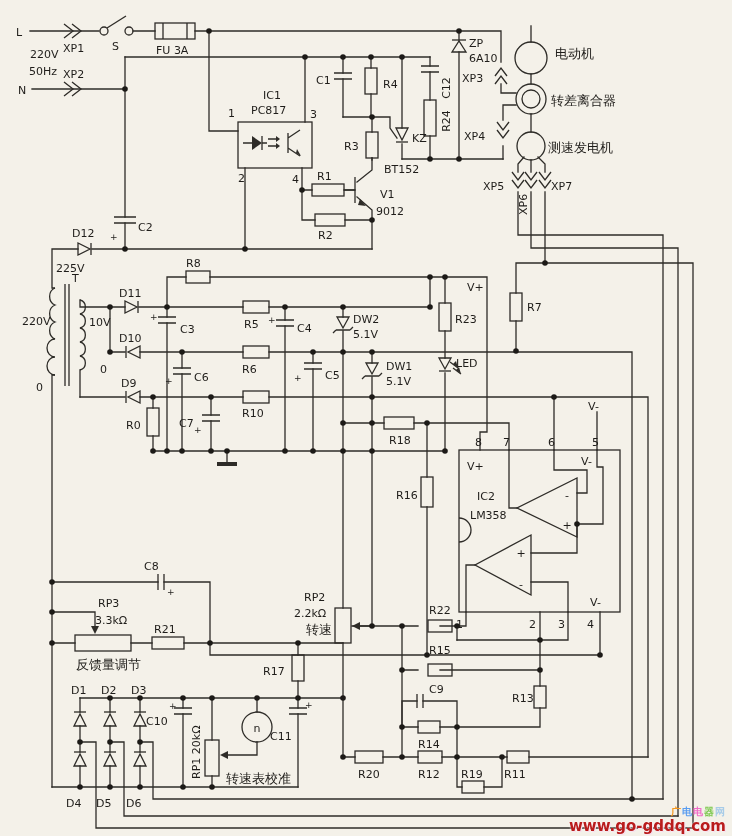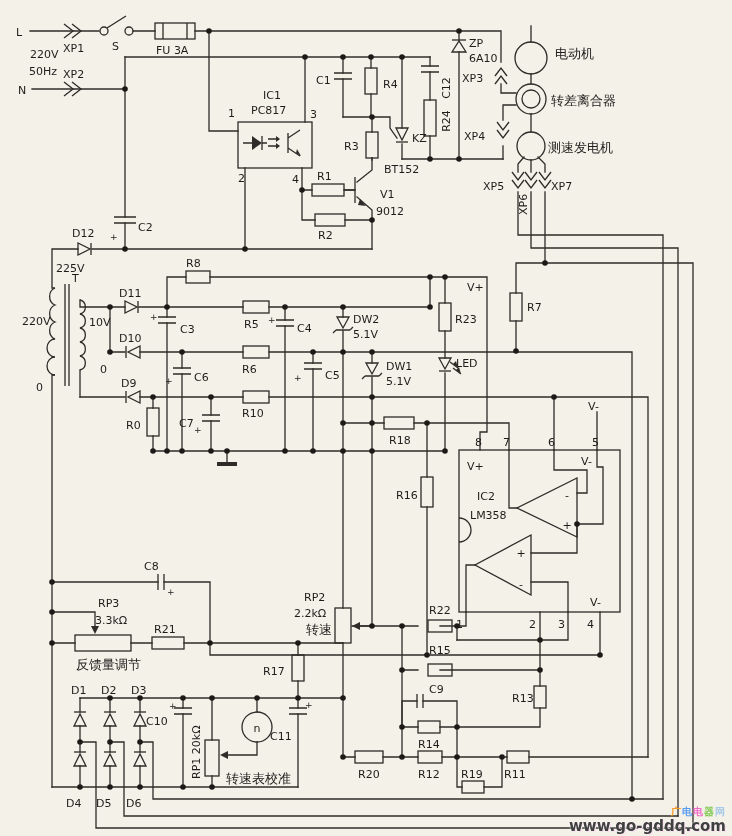--- a/index.html
+++ b/index.html
@@ -576,15 +576,15 @@
     <text x="268" y="323" class="sm">+</text>
     <text x="294" y="381" class="sm">+</text>
     <text x="167" y="595" class="sm">+</text>
     <text x="169" y="709" class="sm">+</text>
     <text x="305" y="708" class="sm">+</text>
   </g>
 </svg>
 
 <div id="wm">
   <div class="t"><span style="color: rgb(245, 154, 35);">广</span><span style="color: rgb(90, 157, 240);">电</span><span style="color: rgb(240, 108, 200);">电</span><span style="color: rgb(126, 200, 80);">器</span><span style="color: rgb(168, 204, 232);">网</span></div>
-  <div class="u" style="color: #404040;">www.go-gddq.com</div>
+  <div class="u" style="color: #b91c1c;">www.go-gddq.com</div>
 </div>
 </div>
 
 </body></html>

